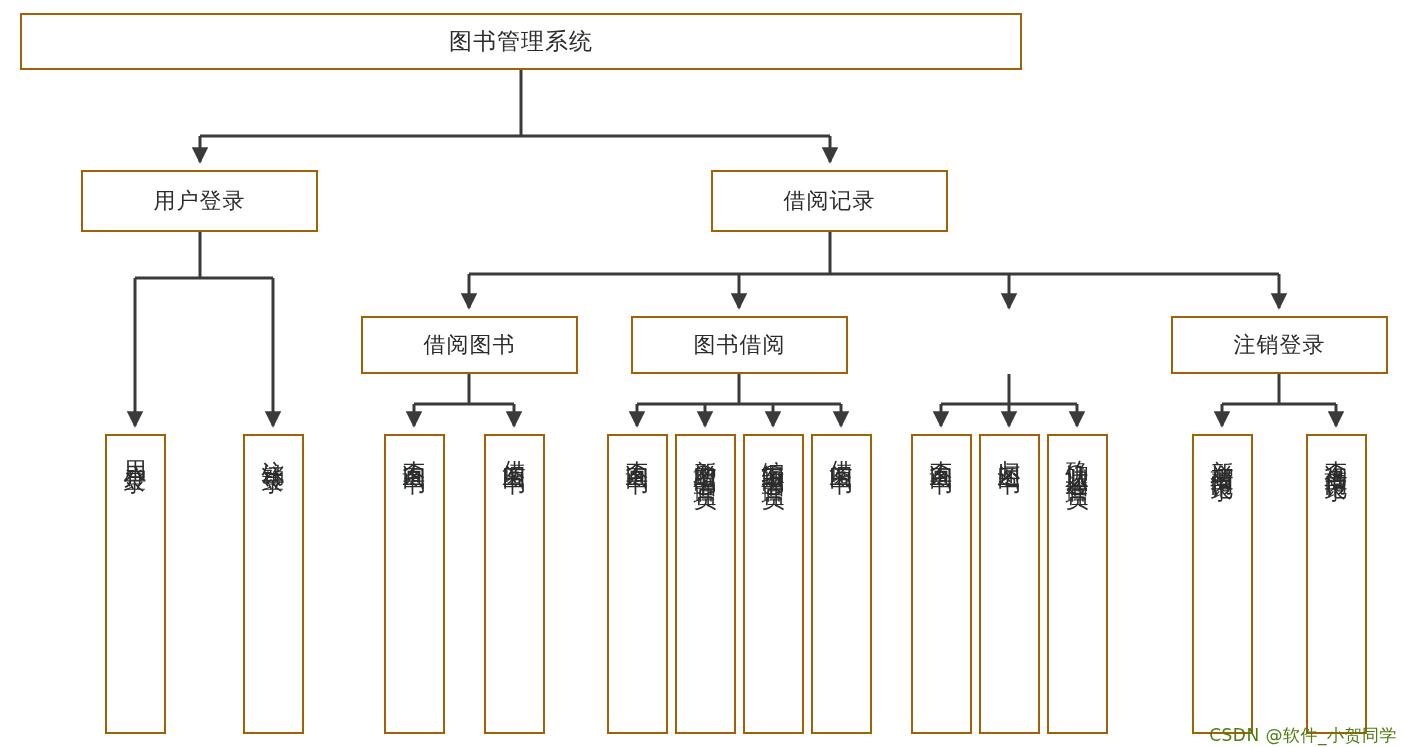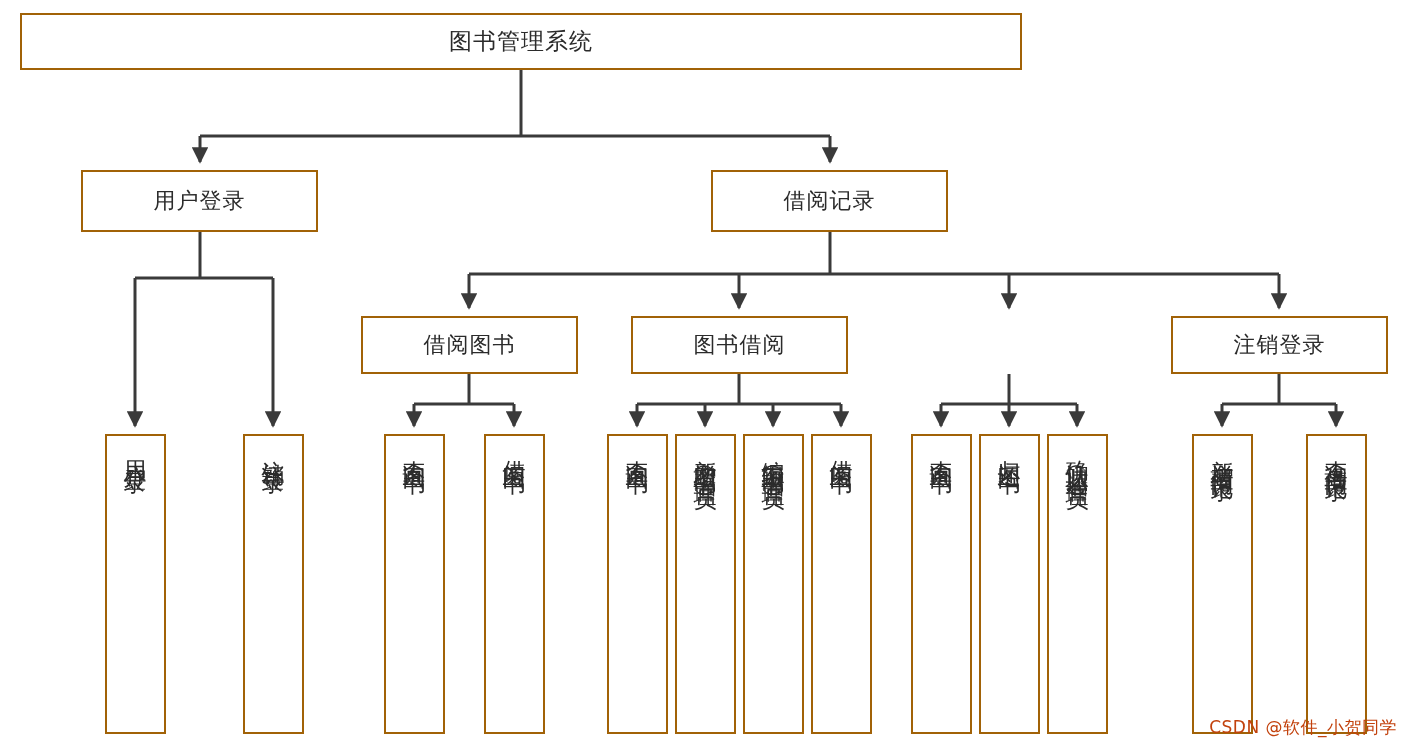--- a/index.html
+++ b/index.html
@@ -60,23 +60,23 @@
     writing-mode: vertical-rl;
     text-orientation: upright;
     font-size: 23px;
     line-height: 1.05;
     letter-spacing: 4px;
     white-space: nowrap;
   }
   .watermark {
     position: absolute;
     right: 8px;
-    bottom: 8px;
+    bottom: 0;
     font-size: 17px;
-    color: #c2410c;
+    color: #4d7c0f;
     letter-spacing: 0.5px;
     white-space: nowrap;
   }
 </style>
 </head>
 <body>
 
 <div id="canvas">
 
   <svg class="edges" viewBox="0 0 1405 747" xmlns="http://www.w3.org/2000/svg">

